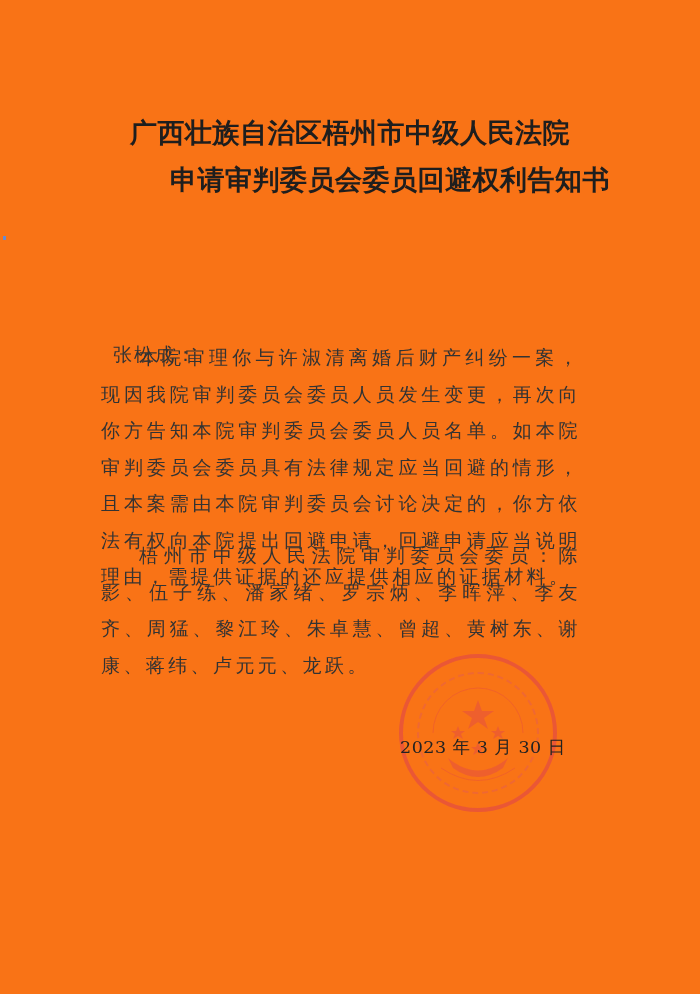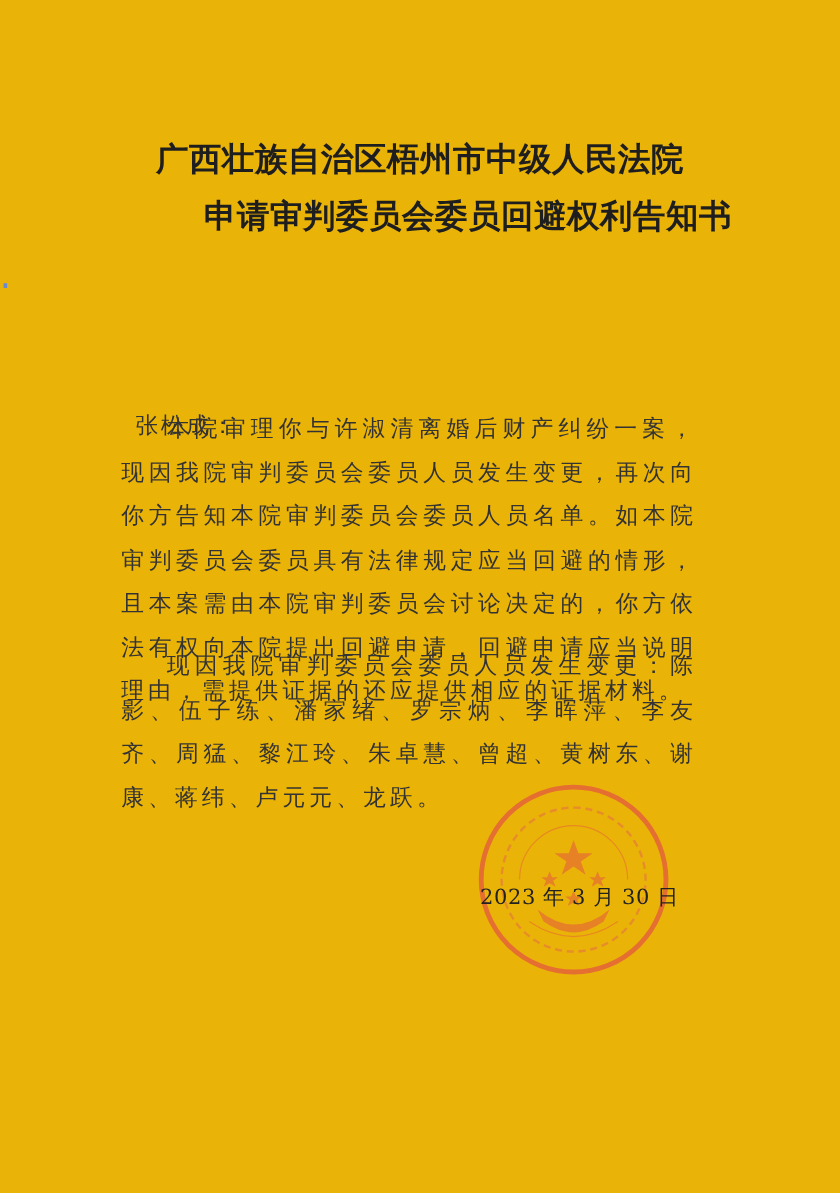--- a/index.html
+++ b/index.html
@@ -3,21 +3,21 @@
   <meta charset="utf-8">
   <style>
     html, body { margin: 0; padding: 0; }
     body {
       width: 700px; height: 994px; overflow: hidden;
       background: #fbfbfc;
       font-family: "DejaVu Serif", "Liberation Serif", serif;
       color: #2a2a2a;
       position: relative;
     }
-    .page { position: absolute; inset: 0; background: #eab308; }
+    .page { position: absolute; inset: 0; background: #f97316; }
     .title {
       position: absolute; left: 0; width: 700px; text-align: center;
       font-family: "DejaVu Serif", serif; font-weight: bold;
       font-size: 27px; letter-spacing: 0.5px; color: #1e1e1e;
     }
     .title.l1 { top: 115px; }
     .title.l2 { top: 162px; margin-left: 40px; }
     .case-no {
       position: absolute; top: 232px; left: 0; width: 600px; text-align: right;
       font-size: 17.5px; color: #333; letter-spacing: 1px;
@@ -57,21 +57,21 @@
 <div class="page">
   <div class="edge-mark"></div>
 
   <div class="title l1">广西壮族自治区梧州市中级人民法院</div>
   <div class="title l2">申请审判委员会委员回避权利告知书</div>
 
 
   <div class="addressee">张松成：</div>
 
   <div class="para p1">本院审理你与许淑清离婚后财产纠纷一案，现因我院审判委员会委员人员发生变更，再次向你方告知本院审判委员会委员人员名单。如本院审判委员会委员具有法律规定应当回避的情形，且本案需由本院审判委员会讨论决定的，你方依法有权向本院提出回避申请，回避申请应当说明理由，需提供证据的还应提供相应的证据材料。</div>
-  <div class="para p2">现因我院审判委员会委员人员发生变更：陈影、伍子练、潘家绪、罗宗炳、李晖萍、李友齐、周猛、黎江玲、朱卓慧、曾超、黄树东、谢康、蒋纬、卢元元、龙跃。</div>
+  <div class="para p2">梧州市中级人民法院审判委员会委员：陈影、伍子练、潘家绪、罗宗炳、李晖萍、李友齐、周猛、黎江玲、朱卓慧、曾超、黄树东、谢康、蒋纬、卢元元、龙跃。</div>
 
   <div class="seal">
     <div class="seal-inner"></div>
     <svg width="150" height="150" viewBox="0 0 150 150">
       <g fill="rgba(226,72,72,0.55)">
         <polygon points="75,42 79,53 91,53 81,60 85,71 75,64 65,71 69,60 59,53 71,53"></polygon>
         <polygon points="55,68 57,73 62,73 58,76 60,81 55,78 50,81 52,76 48,73 53,73"></polygon>
         <polygon points="95,68 97,73 102,73 98,76 100,81 95,78 90,81 92,76 88,73 93,73"></polygon>
         <polygon points="75,84 77,89 82,89 78,92 80,97 75,94 70,97 72,92 68,89 73,89"></polygon>
         <path d="M45 100 Q75 125 105 100 L100 110 Q75 128 50 110 Z"></path>

